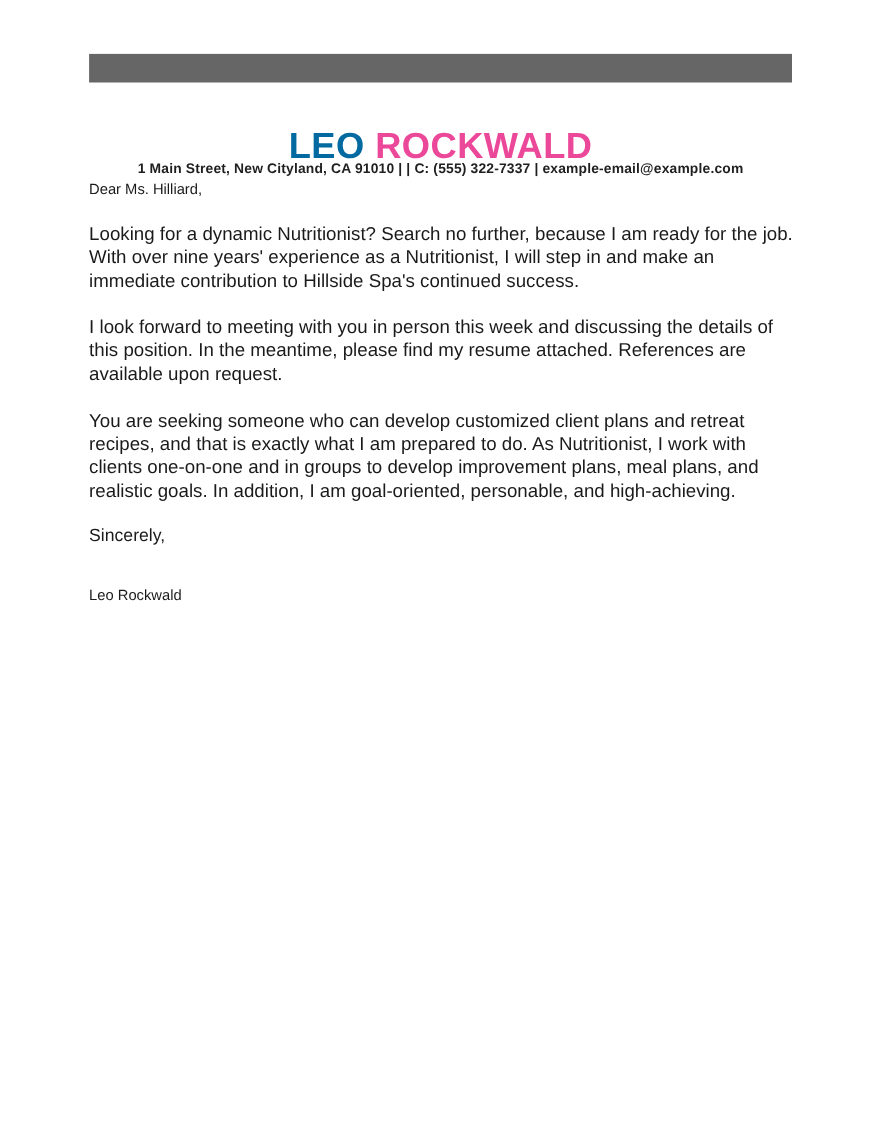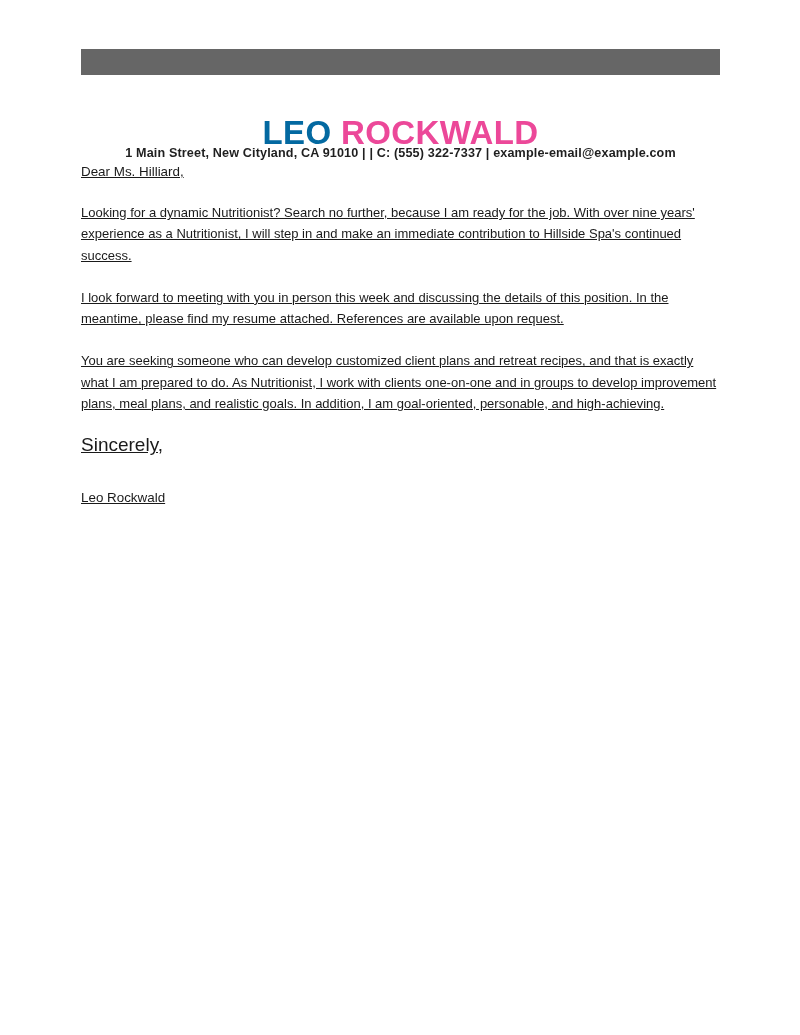--- a/index.html
+++ b/index.html
@@ -70,37 +70,36 @@
     white-space: nowrap;
     margin-top: 12px;
   }
 
   
   .letter-body {
     position: absolute;
     left: 81px;
     top: 162px;
     width: 640px;
-    text-decoration: underline;
   }
   .salutation {
     font-size: 13.4px;
     line-height: 20px;
     color: #1a1a1a;
     margin: 0 0 20px 0;
   }
   .body-paragraph {
-    font-size: 13px;
+    font-size: 17px;
     line-height: 21.3px;
     color: #1a1a1a;
     margin: 0 0 21px 0;
     text-align: left;
   }
   .closing {
-    font-size: 19px;
+    font-size: 16px;
     line-height: 20px;
     color: #1a1a1a;
     margin: 0;
   }
   .signature-gap {
     height: 33px;
   }
   .signature-name {
     font-size: 13.4px;
     line-height: 20px;

